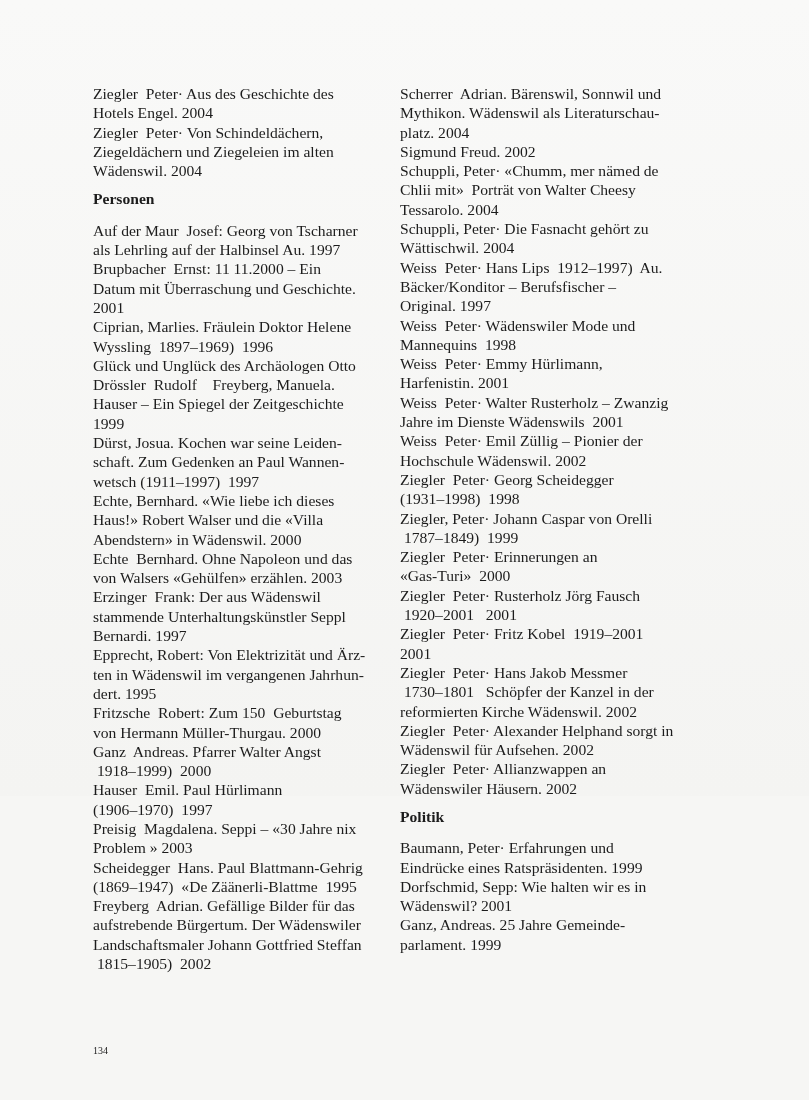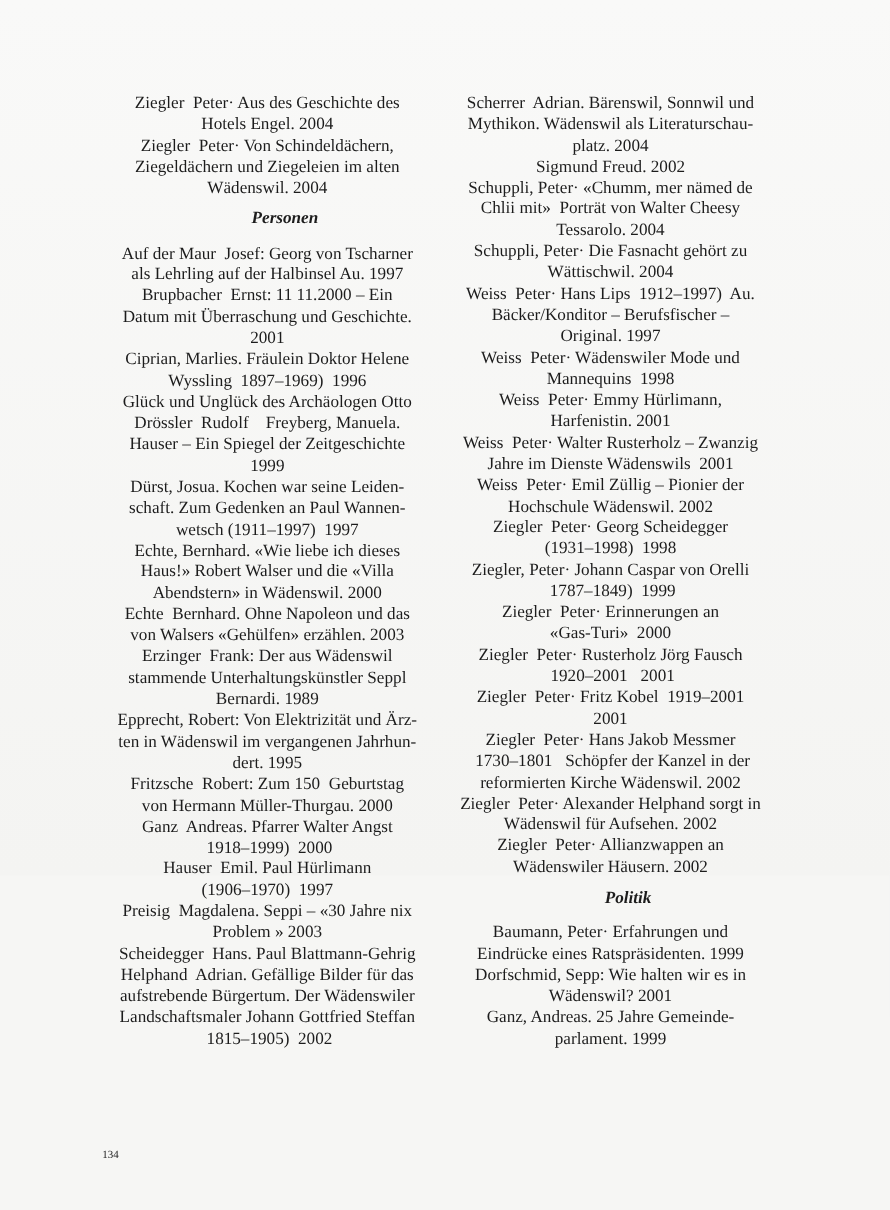--- a/index.html
+++ b/index.html
@@ -13,43 +13,40 @@
     position: relative;
     overflow: hidden;
     font-family: "Liberation Serif", "DejaVu Serif", serif;
     color: #1c1c1c;
   }
   .page {
     position: absolute;
     left: 0; top: 0;
     width: 809px; height: 796px;
     background: linear-gradient(180deg, #f9f9f8 0%, #f4f4f2 100%);
-    text-align: center;
   }
   .column {
     position: absolute;
     top: 84px;
     font-size: 15.6px;
     line-height: 19.3px;
   }
   .col-left { left: 93px; width: 300px; }
   .col-right { left: 400px; width: 310px; }
   .line {
     white-space: pre;
     display: block;
     height: 19.3px;
   }
   .heading {
     font-weight: bold;
-    font-style: italic;
     display: block;
     height: 19.3px;
     margin-top: 9px;
     margin-bottom: 12px;
-    margin-left: 32px;
   }
   .page-number {
     position: absolute;
     left: 93px;
     top: 1041px;
     font-size: 10px;
     line-height: 19px;
   }
 </style>
 </head>
@@ -96,21 +93,21 @@
         <span class="line">Haus!» Robert Walser und die «Villa</span>
         <span class="line">Abendstern» in Wädenswil. 2000</span>
       </div>
       <div class="entry">
         <span class="line">Echte  Bernhard. Ohne Napoleon und das</span>
         <span class="line">von Walsers «Gehülfen» erzählen. 2003</span>
       </div>
       <div class="entry">
         <span class="line">Erzinger  Frank: Der aus Wädenswil</span>
         <span class="line">stammende Unterhaltungskünstler Seppl</span>
-        <span class="line">Bernardi. 1989</span>
+        <span class="line">Bernardi. 1997</span>
       </div>
       <div class="entry">
         <span class="line">Epprecht, Robert: Von Elektrizität und Ärz-</span>
         <span class="line">ten in Wädenswil im vergangenen Jahrhun-</span>
         <span class="line">dert. 1995</span>
       </div>
       <div class="entry">
         <span class="line">Fritzsche  Robert: Zum 150  Geburtstag</span>
         <span class="line">von Hermann Müller-Thurgau. 2000</span>
       </div>
@@ -121,23 +118,24 @@
       <div class="entry">
         <span class="line">Hauser  Emil. Paul Hürlimann</span>
         <span class="line">(1906–1970)  1997</span>
       </div>
       <div class="entry">
         <span class="line">Preisig  Magdalena. Seppi – «30 Jahre nix</span>
         <span class="line">Problem » 2003</span>
       </div>
       <div class="entry">
         <span class="line">Scheidegger  Hans. Paul Blattmann-Gehrig</span>
-      </div>
-      <div class="entry">
-        <span class="line">Helphand  Adrian. Gefällige Bilder für das</span>
+        <span class="line">(1869–1947)  «De Zäänerli-Blattme  1995</span>
+      </div>
+      <div class="entry">
+        <span class="line">Freyberg  Adrian. Gefällige Bilder für das</span>
         <span class="line">aufstrebende Bürgertum. Der Wädenswiler</span>
         <span class="line">Landschaftsmaler Johann Gottfried Steffan</span>
         <span class="line"> 1815–1905)  2002</span>
       </div>
     </div>
   <div class="column col-right" id="col-right">
       <div class="entry">
         <span class="line">Scherrer  Adrian. Bärenswil, Sonnwil und</span>
         <span class="line">Mythikon. Wädenswil als Literaturschau-</span>
         <span class="line">platz. 2004</span>

